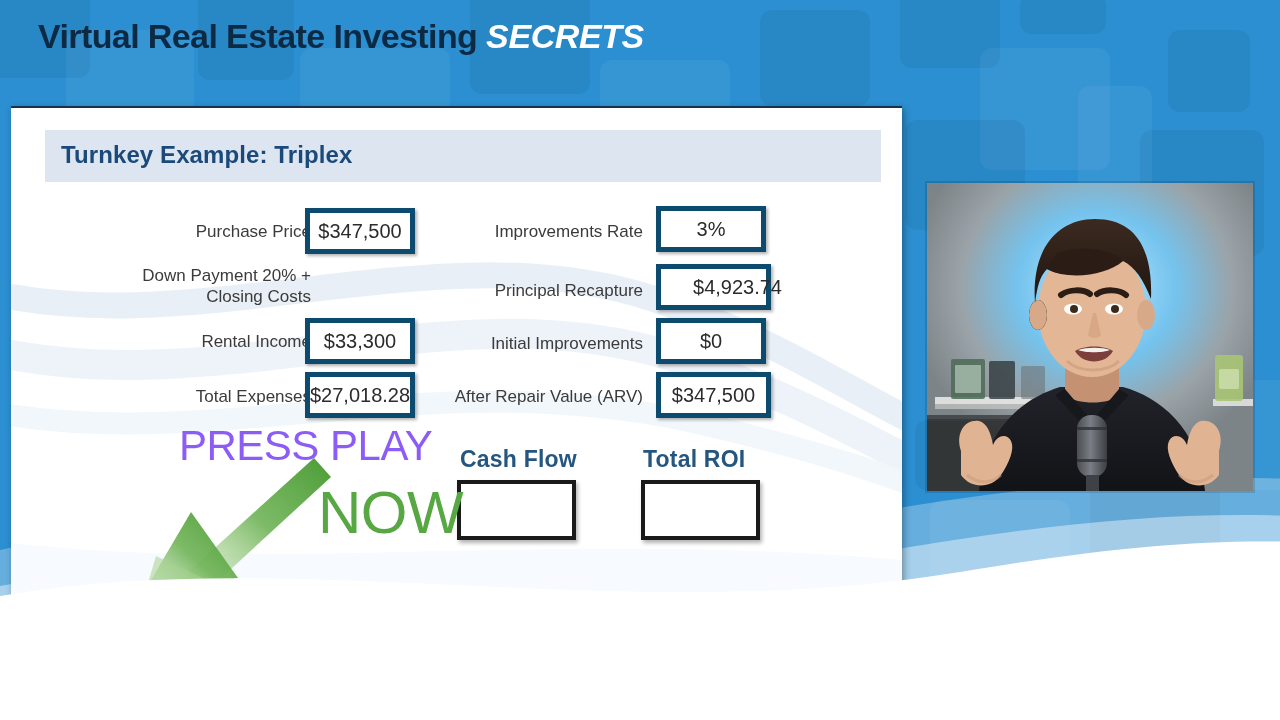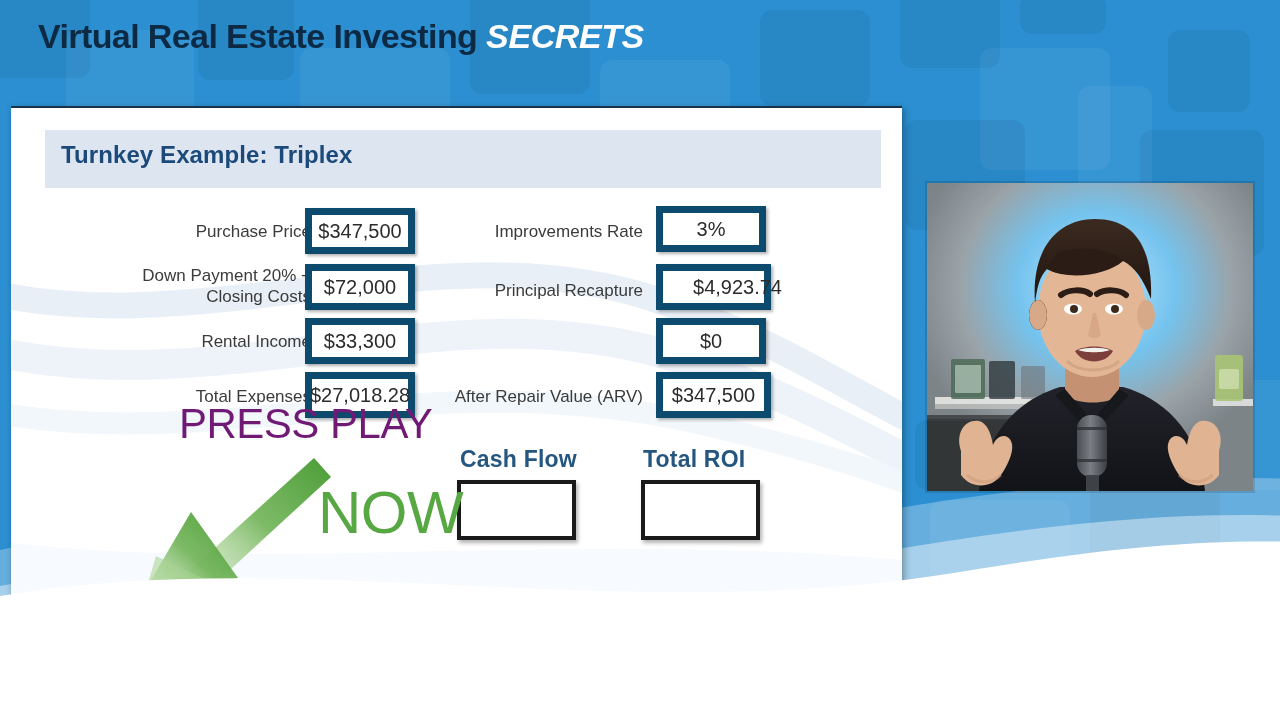--- a/index.html
+++ b/index.html
@@ -27,41 +27,41 @@
   .header .t2 { color:#ffffff; font-style:italic; font-weight:bold; letter-spacing:-.4px;
                 font-family:"Liberation Sans Narrow","Liberation Sans",sans-serif; }
 
   
   .slide { position:absolute; left:11px; top:106px; width:891px; height:497px;
            background:#ffffff; border-top:2px solid #19324a;
            box-shadow:2px 3px 7px rgba(0,0,0,.35); overflow:hidden; }
   .slide-watermark { position:absolute; left:0; top:0; width:891px; height:497px;
                      opacity:.85; pointer-events:none; }
 
-  .banner { position:absolute; left:34px; top:22px; width:836px; height:58px;
+  .banner { position:absolute; left:34px; top:22px; width:836px; height:52px;
             background:#dde5f1; }
   .banner-text { position:absolute; left:16px; top:11px; font-size:24px;
                  font-weight:bold; color:#1b4a7a; letter-spacing:.1px;
                  font-family:"Liberation Sans Narrow","Liberation Sans",sans-serif; }
   .rlabel { position:absolute; font-size:17px; color:#3b3b3b; text-align:right;
             line-height:21px; font-weight:normal; }
-  .vbox { position:absolute; background:#fff; border:7px solid #0c4a6e;
+  .vbox { position:absolute; background:#fff; border:5px solid #0c4a6e;
           box-shadow:2px 2px 3px rgba(0,0,0,.30);
           display:flex; align-items:center; justify-content:center;
           font-size:20px; color:#2c2c2c; }
 
   
   .reslabel { position:absolute; font-size:23px; font-weight:bold; color:#25567f;
               letter-spacing:.2px; }
   .resbox { position:absolute; background:#fff; border:4px solid #1a1a1a;
             box-shadow:2px 3px 4px rgba(0,0,0,.30); }
 
   
-  .press { position:absolute; left:179px; top:400px; font-size:42px; font-weight:normal;
-           color:#701a75; letter-spacing:-.5px; }
+  .press { position:absolute; left:179px; top:422px; font-size:42px; font-weight:normal;
+           color:#8b5cf6; letter-spacing:-.5px; }
   .now   { position:absolute; left:318px; top:478px; font-size:60px; font-weight:normal;
            color:#57a742; letter-spacing:-.5px; }
   .arrow { position:absolute; left:128px; top:452px; width:210px; height:170px; }
 
   
   .cam { position:absolute; left:927px; top:183px; width:326px; height:308px;
          background:#1d1d1d; overflow:hidden;
          box-shadow:0 0 0 2px rgba(0,0,0,.12); }
   .cam svg { display:block; }
 </style>
@@ -123,34 +123,34 @@
       <div class="banner-text">Turnkey Example: Triplex</div>
     </div>
 
     <div class="rlabel" style="left:80px; top:113px; width:220px;">Purchase Price</div>
     <div class="vbox" style="left:294px; top:100px; width:110px; height:46px;">$347,500</div>
 
     <div class="rlabel" style="left:60px; top:157px; width:240px;">
       <div>Down Payment 20% +</div>
       <div>Closing Costs</div>
     </div>
-    <div class="vbox" style="left:294px; top:156px; width:110px; height:46px;">$72,000</div>
 
     <div class="rlabel" style="left:80px; top:223px; width:220px;">Rental Income</div>
     <div class="vbox" style="left:294px; top:210px; width:110px; height:46px;">$33,300</div>
 
     <div class="rlabel" style="left:80px; top:278px; width:220px;">Total Expenses</div>
     <div class="vbox" style="left:294px; top:264px; width:110px; height:46px;">$27,018.28</div>
 
     <div class="rlabel" style="left:420px; top:113px; width:212px;">Improvements Rate</div>
     <div class="vbox" style="left:645px; top:98px; width:110px; height:46px;">3%</div>
 
     <div class="rlabel" style="left:420px; top:172px; width:212px;text-align:right;">Principal Recapture</div>
     <div class="vbox" style="left:645px; top:156px; width:115px; height:46px;padding-left:48px;">$4,923.74</div>
 
+    <div class="rlabel" style="left:412px; top:225px; width:220px;">Initial Improvements</div>
     <div class="vbox" style="left:645px; top:210px; width:110px; height:46px;">$0</div>
 
     <div class="rlabel" style="left:380px; top:278px; width:252px;">After Repair Value (ARV)</div>
     <div class="vbox" style="left:645px; top:264px; width:115px; height:46px;">$347,500</div>
 
     <div class="reslabel" style="left:449px; top:338px;">Cash Flow</div>
     <div class="resbox" style="left:446px; top:372px; width:119px; height:60px;"></div>
 
     <div class="reslabel" style="left:632px; top:338px;">Total ROI</div>
     <div class="resbox" style="left:630px; top:372px; width:119px; height:60px;"></div>

